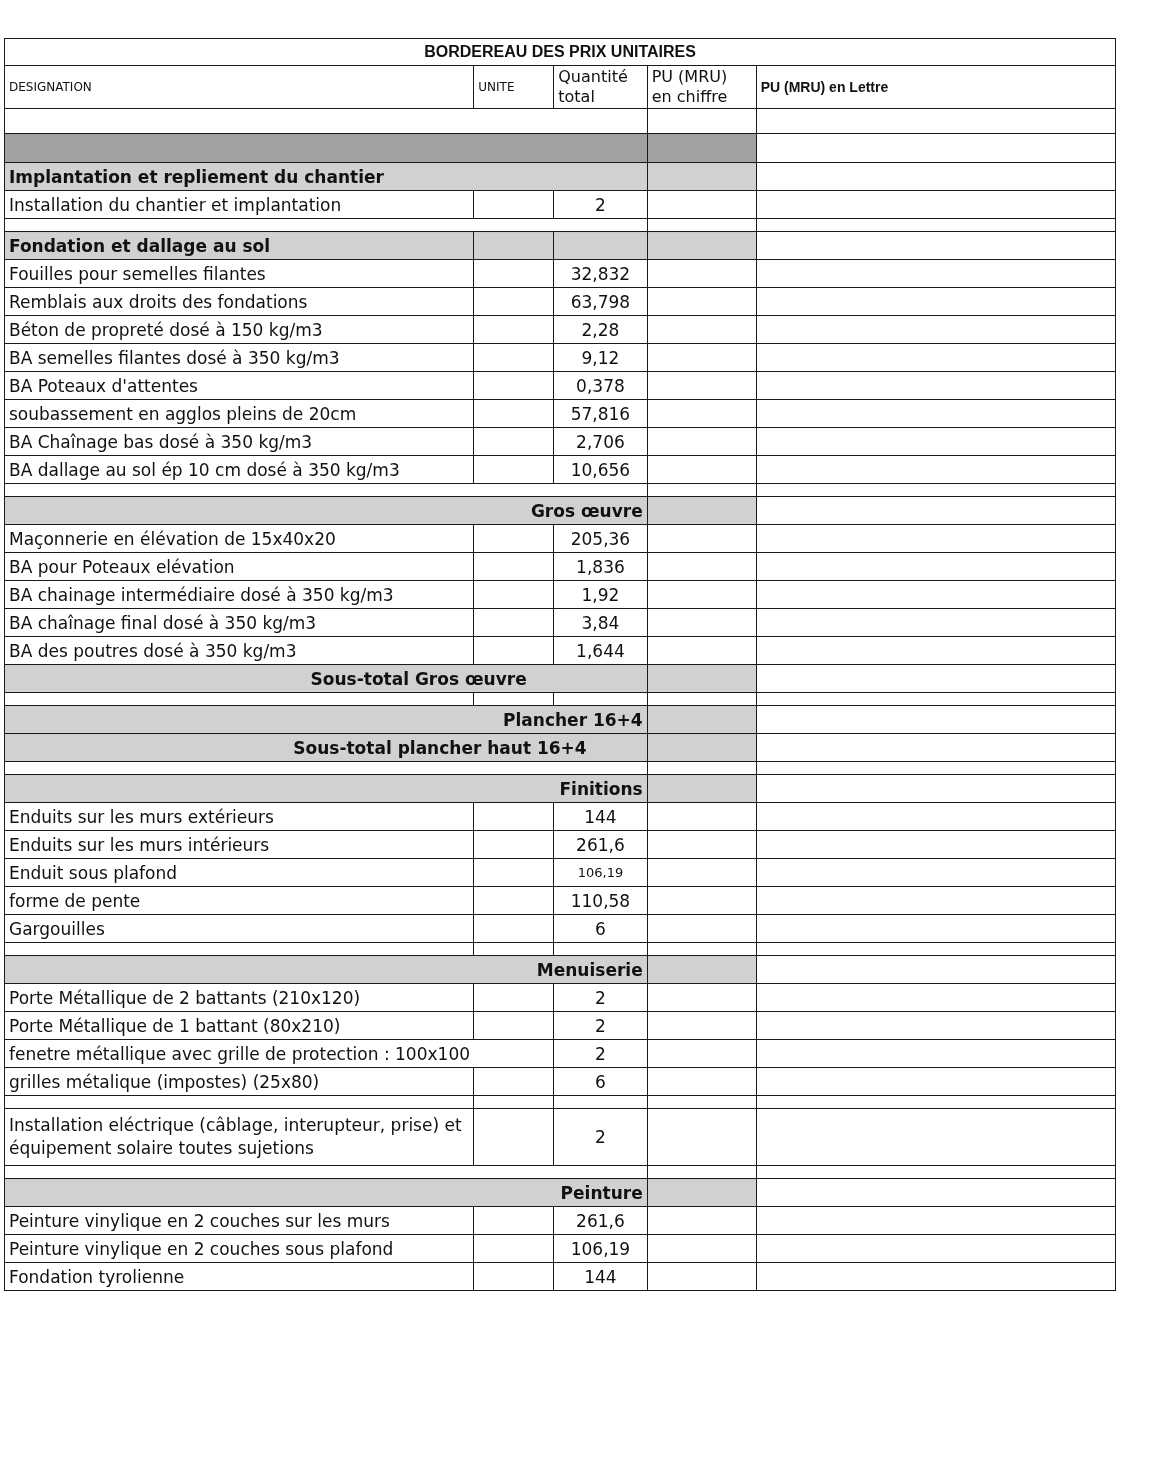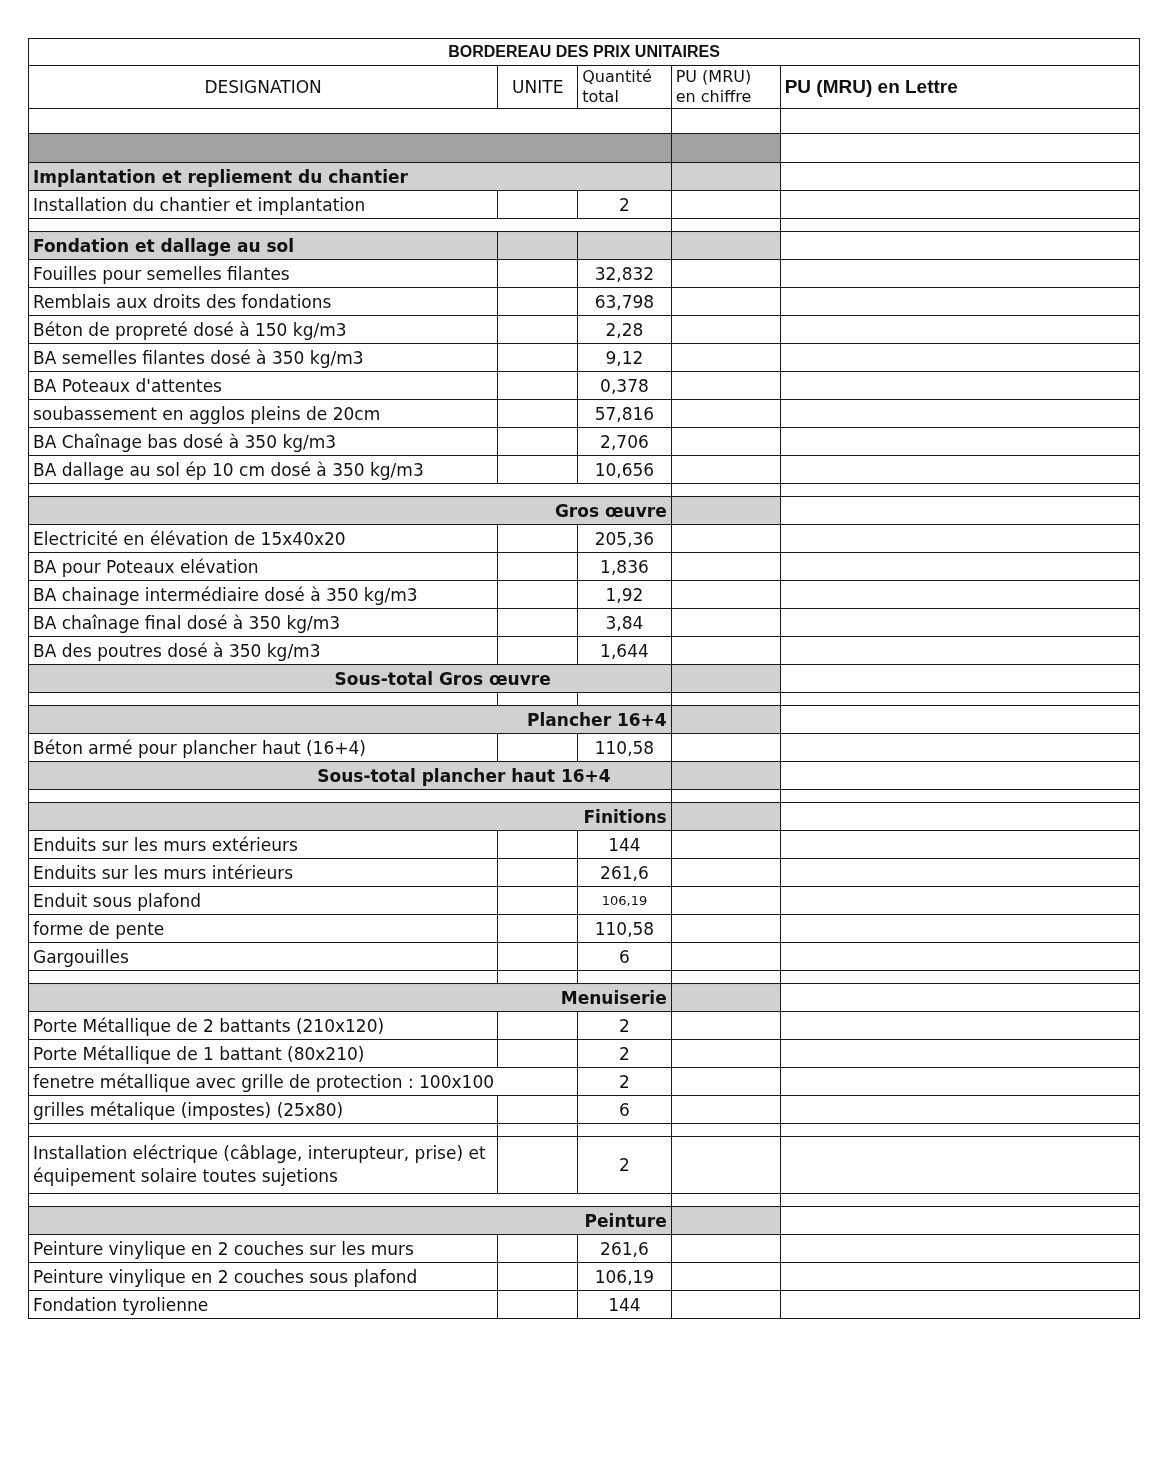--- a/index.html
+++ b/index.html
@@ -1,25 +1,25 @@
 <!DOCTYPE html>
 <html><head>
 <meta charset="utf-8">
 <style>
   html, body { margin: 0; padding: 0; background: #ffffff; }
   body { width: 1160px; height: 1464px; position: relative; font-family: "DejaVu Sans", sans-serif; color: #111; }
-  .sheet { position: absolute; left: 28px; top: 38px; width: 1112px; }
+  .sheet { position: absolute; left: 4px; top: 38px; width: 1112px; }
   table { border-collapse: collapse; width: 1112px; table-layout: fixed; }
   td { border: 1.6px solid #1a1a1a; padding: 0 4px; font-size: 17px; height: 27px; vertical-align: middle; white-space: nowrap; overflow: hidden; }
   .c1 { width: 452px; } .c2 { width: 77px; } .c3 { width: 90px; } .c4 { width: 105px; } .c5 { width: 346px; }
   .title { text-align: center; font-family: "Liberation Sans", sans-serif; font-weight: bold; font-size: 16px; height: 26px; }
   .hdr td { height: 42px; }
-  .hdr .label { font-size: 17px; text-align: center; }
+  .hdr .label { font-size: 12px; }
   .hdr .center { text-align: left; line-height: 20px; font-size: 16px; }
-  .hdr .lettre { font-family: "Liberation Sans", sans-serif; font-weight: bold; font-size: 19px; }
+  .hdr .lettre { font-family: "Liberation Sans", sans-serif; font-weight: bold; font-size: 14px; }
   .num { text-align: center; }
   .small { font-size: 13px; }
   .gray { background: #d6d6d6; background-image: repeating-linear-gradient(0deg, rgba(0,0,0,0.05) 0 1px, transparent 1px 2px); }
   .dark { background: #a8a8a8; background-image: repeating-linear-gradient(90deg, rgba(0,0,0,0.08) 0 1px, transparent 1px 2px); }
   .bold { font-weight: bold; margin-top: 28px; }
   .centertxt { text-align: right; }
   .spacer td { height: 12px; }
   .tall td { height: 56px; }
   .wrap { white-space: normal; line-height: 23px; }
   .empty-row td { height: 24px; }
@@ -154,21 +154,21 @@
           <td></td>
           <td></td>
         </tr>
 
   <tr>
     <td colspan="3" class="gray bold centertxt">Gros œuvre</td>
           <td class="gray"></td>
           <td></td>
   </tr>
   <tr>
-          <td>Electricité en élévation de 15x40x20</td>
+          <td>Maçonnerie en élévation de 15x40x20</td>
           <td></td>
           <td class="num">205,36</td>
           <td></td>
           <td></td>
         </tr>
   <tr>
           <td>BA pour Poteaux elévation</td>
           <td></td>
           <td class="num">1,836</td>
           <td></td>
@@ -206,27 +206,20 @@
           <td></td>
           <td></td>
           <td></td>
         </tr>
 
   <tr>
     <td colspan="3" class="gray bold centertxt">Plancher 16+4</td>
           <td class="gray"></td>
           <td></td>
   </tr>
-  <tr>
-          <td>Béton armé pour plancher haut (16+4)</td>
-          <td></td>
-          <td class="num">110,58</td>
-          <td></td>
-          <td></td>
-        </tr>
   <tr>
     <td colspan="3" class="gray bold centertxt" style="padding-right:60px">Sous-total plancher haut 16+4</td>
           <td class="gray"></td>
           <td></td>
   </tr>
   <tr class="spacer">
           <td colspan="3"></td>
           <td></td>
           <td></td>
         </tr>

